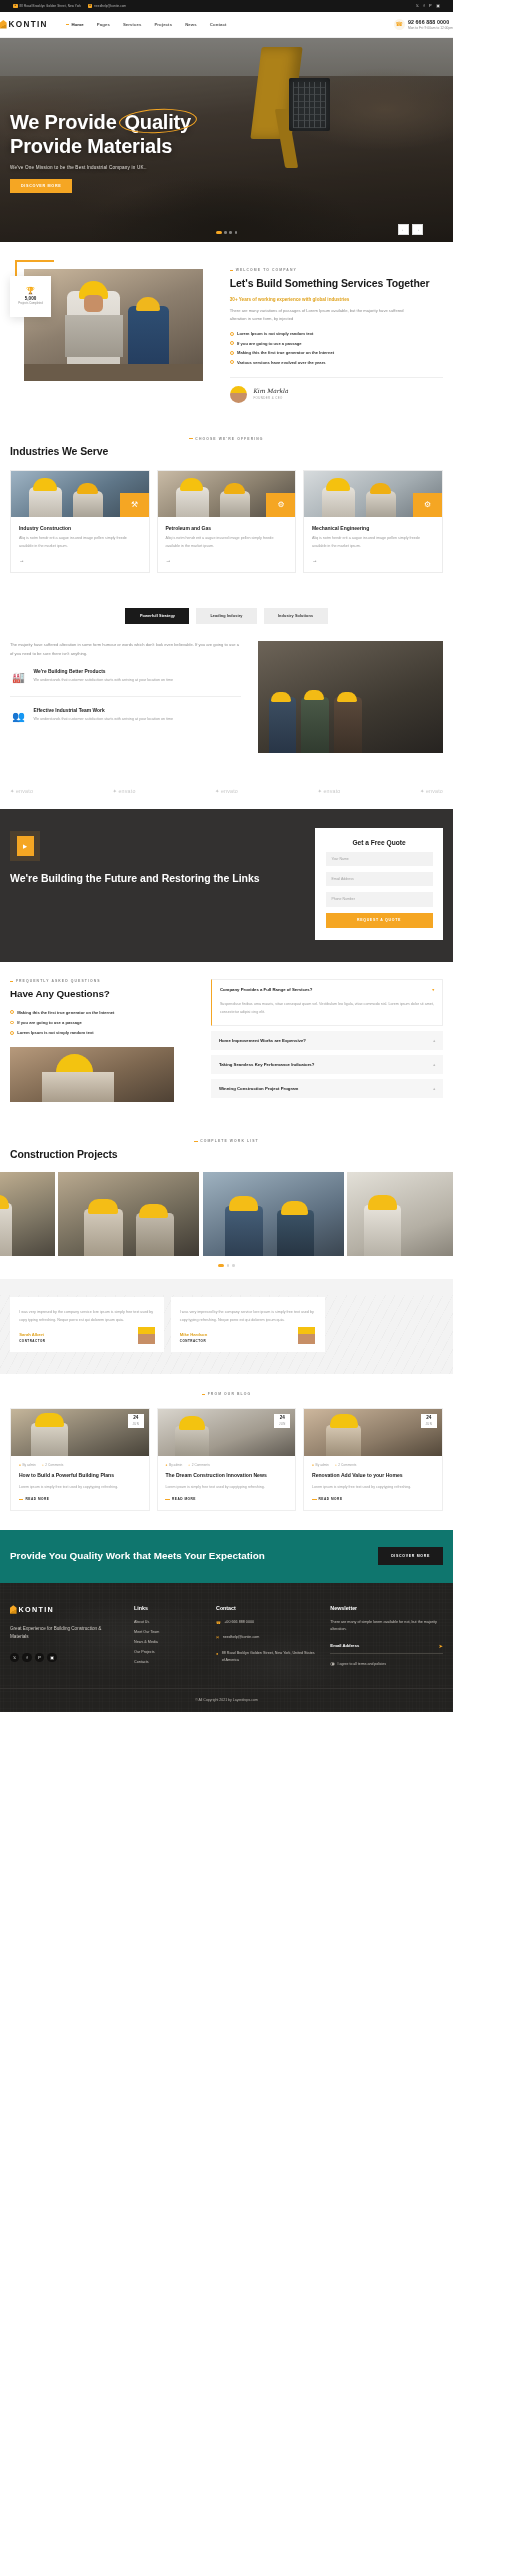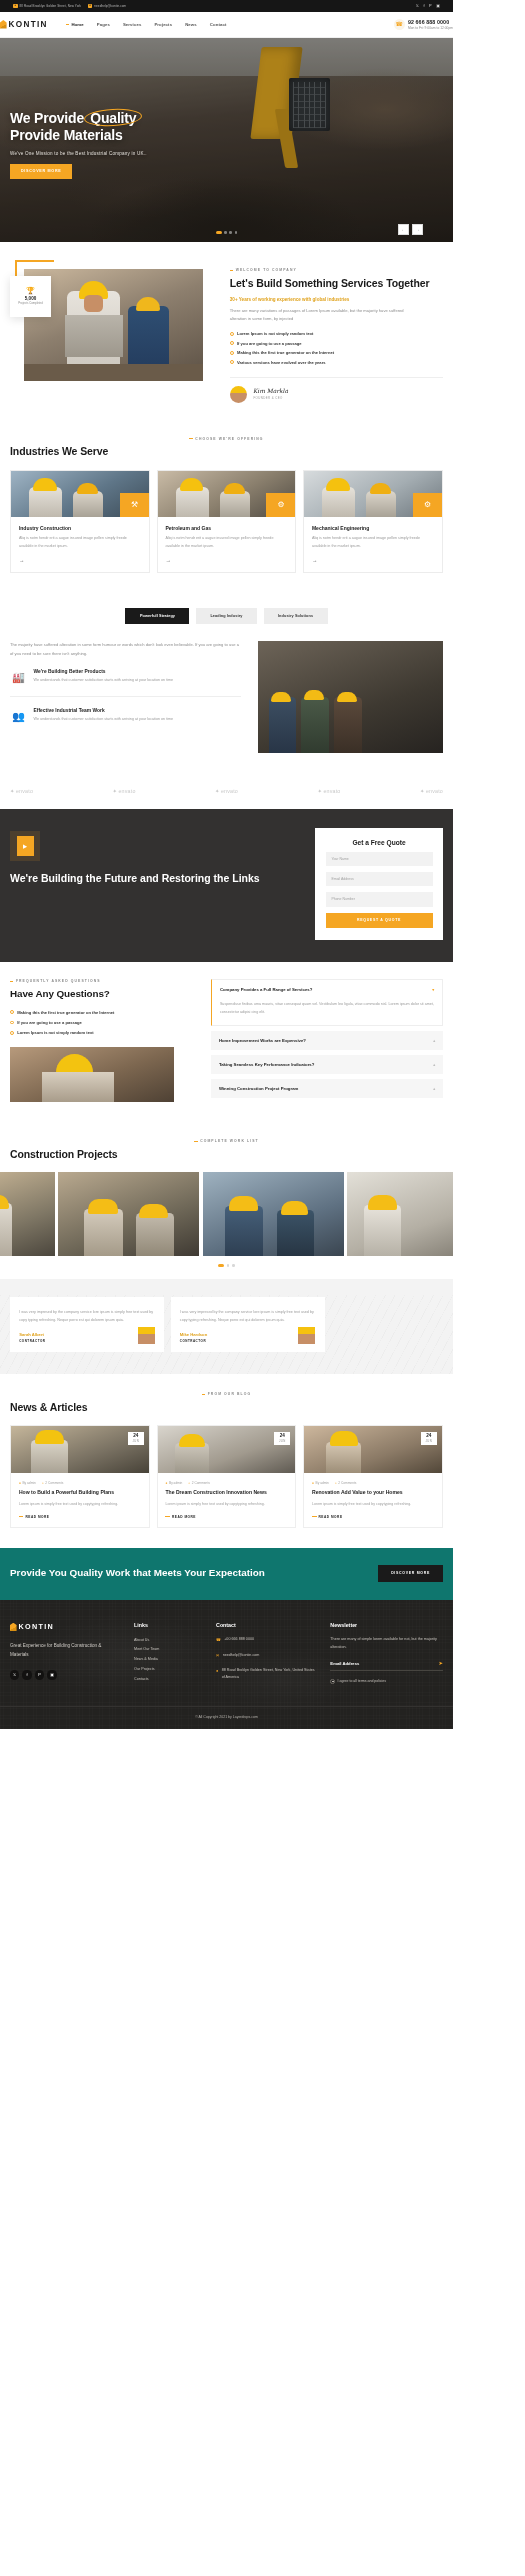--- a/index.html
+++ b/index.html
@@ -64,21 +64,21 @@
   .hero .arm2 { position:absolute; left:63px; top:62px; width:13px; height:59px; background:#c08d16;
     transform:skewX(10deg); border-radius:2px; }
   .hero .cab { position:absolute; left:72px; top:31.5px; width:41px; height:53px; background:#2e3236;
     border-radius:2px; box-shadow:inset 0 0 9.2px rgba(0,0,0,.5); }
   .hero .cabgrid { position:absolute; inset:3.9px; background:
       repeating-linear-gradient(90deg,#5b6064 0 1px,transparent 1px 5.3px),
       repeating-linear-gradient(0deg,#4f5458 0 1px,transparent 1px 6.6px);
     opacity:.9; }
   .hero-overlay { position:absolute; inset:0; background:rgba(20,16,12,.22); }
   .hero-content { position:absolute; left:0; right:0; top:72px; }
-  .hero-h1 { width:433px; margin:0 auto; color:#fff; font-size:14px; line-height:1.22;
+  .hero-h1 { width:433px; margin:0 auto; color:#fff; font-size:20px; line-height:1.22;
     font-weight:700; letter-spacing:-0.2px; text-shadow:0 1.3px 6.6px rgba(0,0,0,.45); }
   .circle-word { position:relative; display:inline-block; padding:0 2.6px; }
   .circle-word::after { content:""; position:absolute; left:-3.3px; top:-0.7px; right:-3.3px; bottom:0.7px;
     border:1.1px solid #f5a623; border-radius:50%; transform:rotate(-3deg); }
   .hero-sub { width:433px; margin:6.6px auto 0; color:#e4e0da; font-size:4.6px; letter-spacing:0.2px;
     text-shadow:0 0.7px 3.3px rgba(0,0,0,.6); }
   .btn-yellow { display:inline-block; background:#f5a623; color:#fff; font-size:3.7px;
     font-weight:700; letter-spacing:0.7px; padding:5.3px 11px; margin-top:8.5px; }
   .hero-dots { position:absolute; left:0; right:0; bottom:7.9px; display:flex; justify-content:center; gap:2.6px; }
   .hero-dots i { width:2.6px; height:2.6px; border-radius:50%; background:rgba(255,255,255,.45); display:block; }
@@ -677,21 +677,20 @@
           <div class="tcard-n">Mike Hardson</div>
           <div class="tcard-r">CONTRACTOR</div>
           <div class="tcard-av"></div>
         </div>
       </div>
     </div>
   </div>
 
   <div class="container news">
     <div class="seclabel center">FROM OUR BLOG</div>
-    <h2 class="sec-h2 center" style="margin-top:4.6px;">News &amp; Articles</h2>
     <div class="news-cards">
       <div class="ncard">
         <div class="n-img n1">
           <div class="nw" style="left:19.7px;width:37px;height:33px;background:linear-gradient(#dcd6c9,#a9a294);"></div>
           <div class="nh" style="left:23.6px;bottom:29px;width:29px;height:14.4px;"></div>
           <div class="n-date">
             <div class="n-d">24</div>
             <div class="n-m">JUN</div>
           </div>
         </div>

